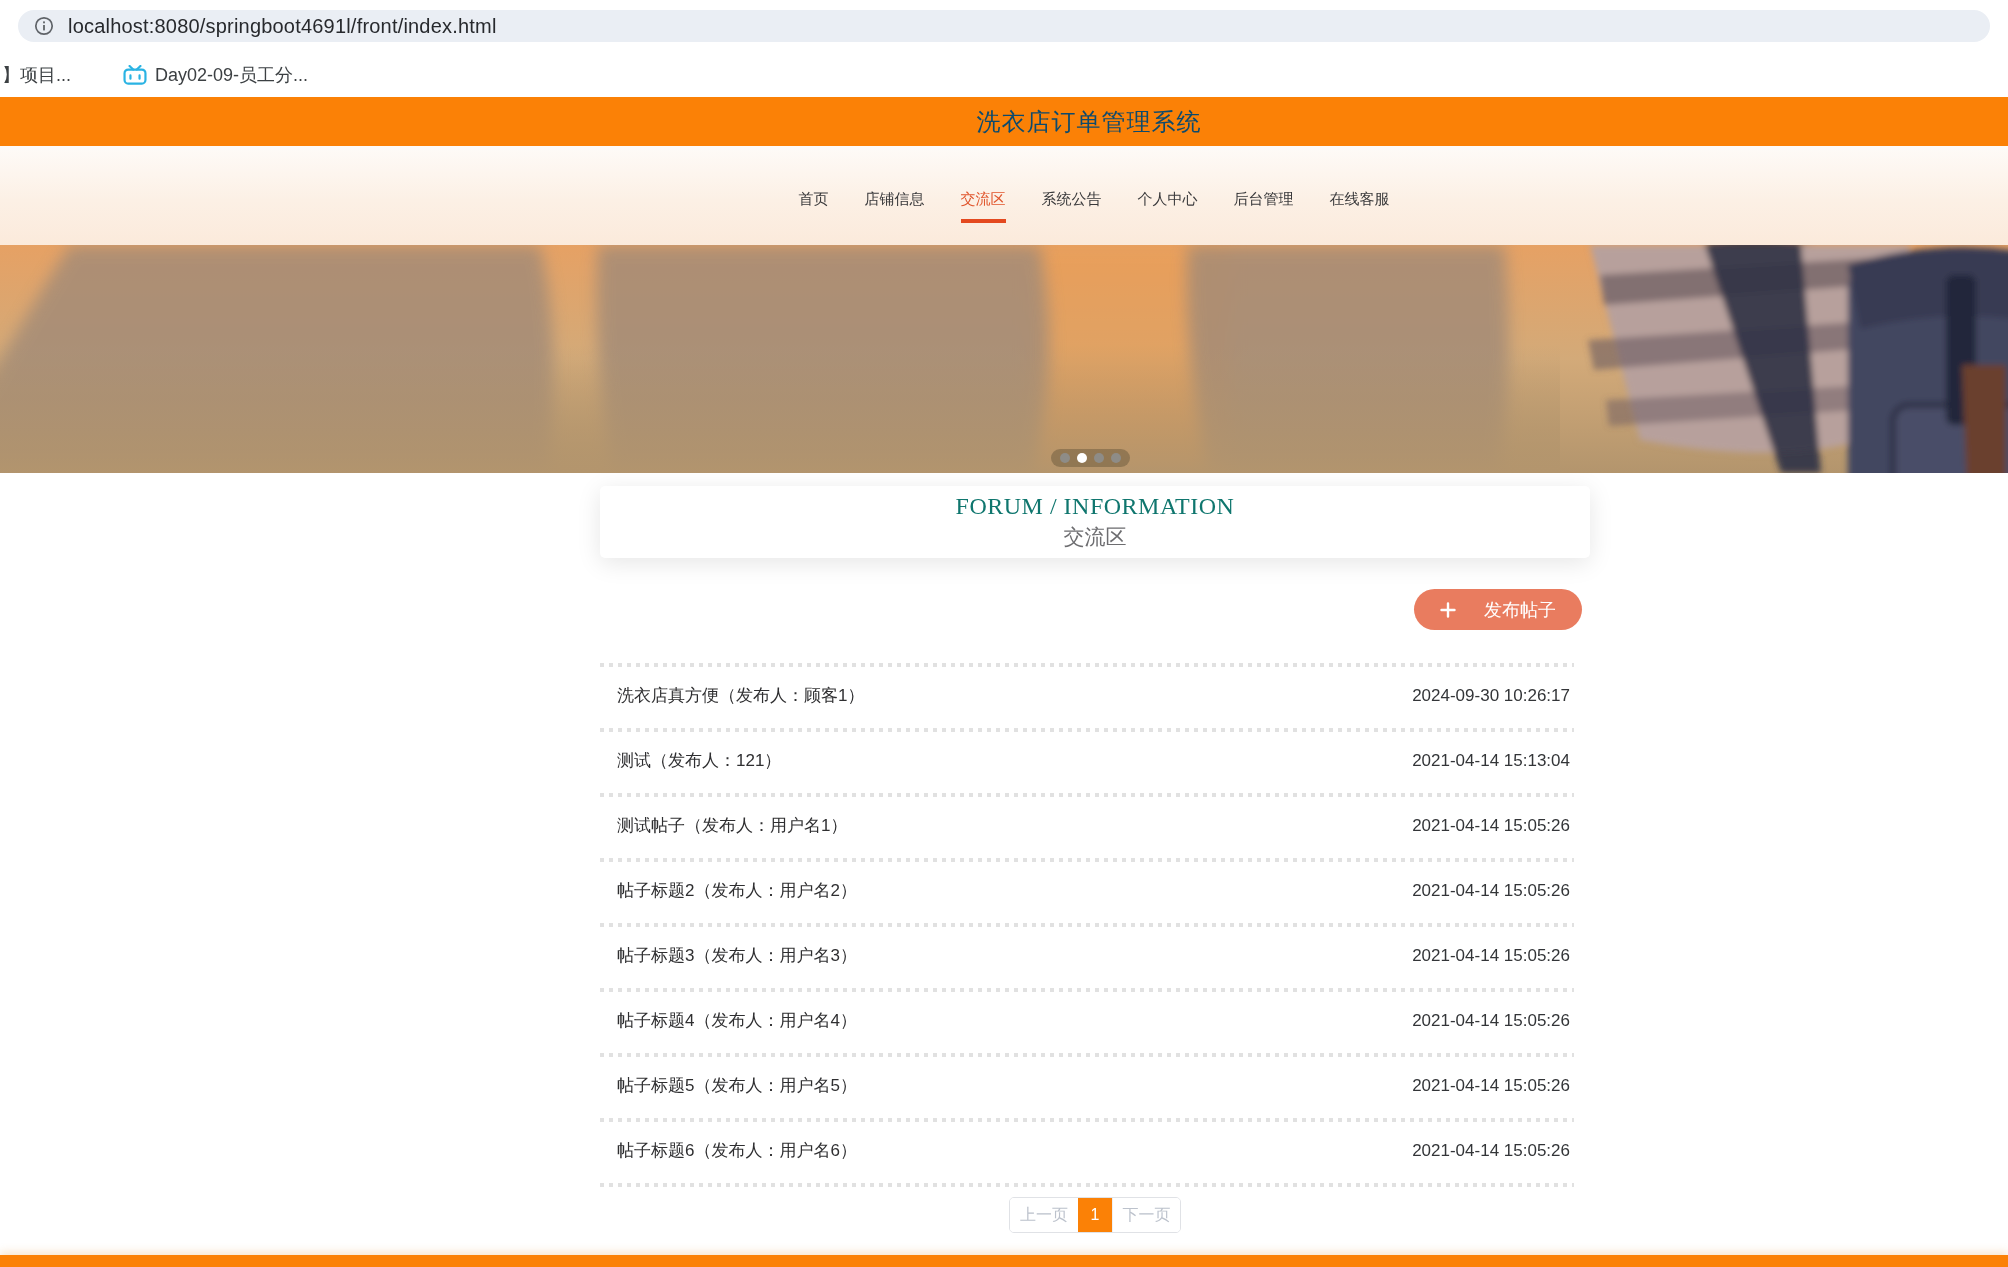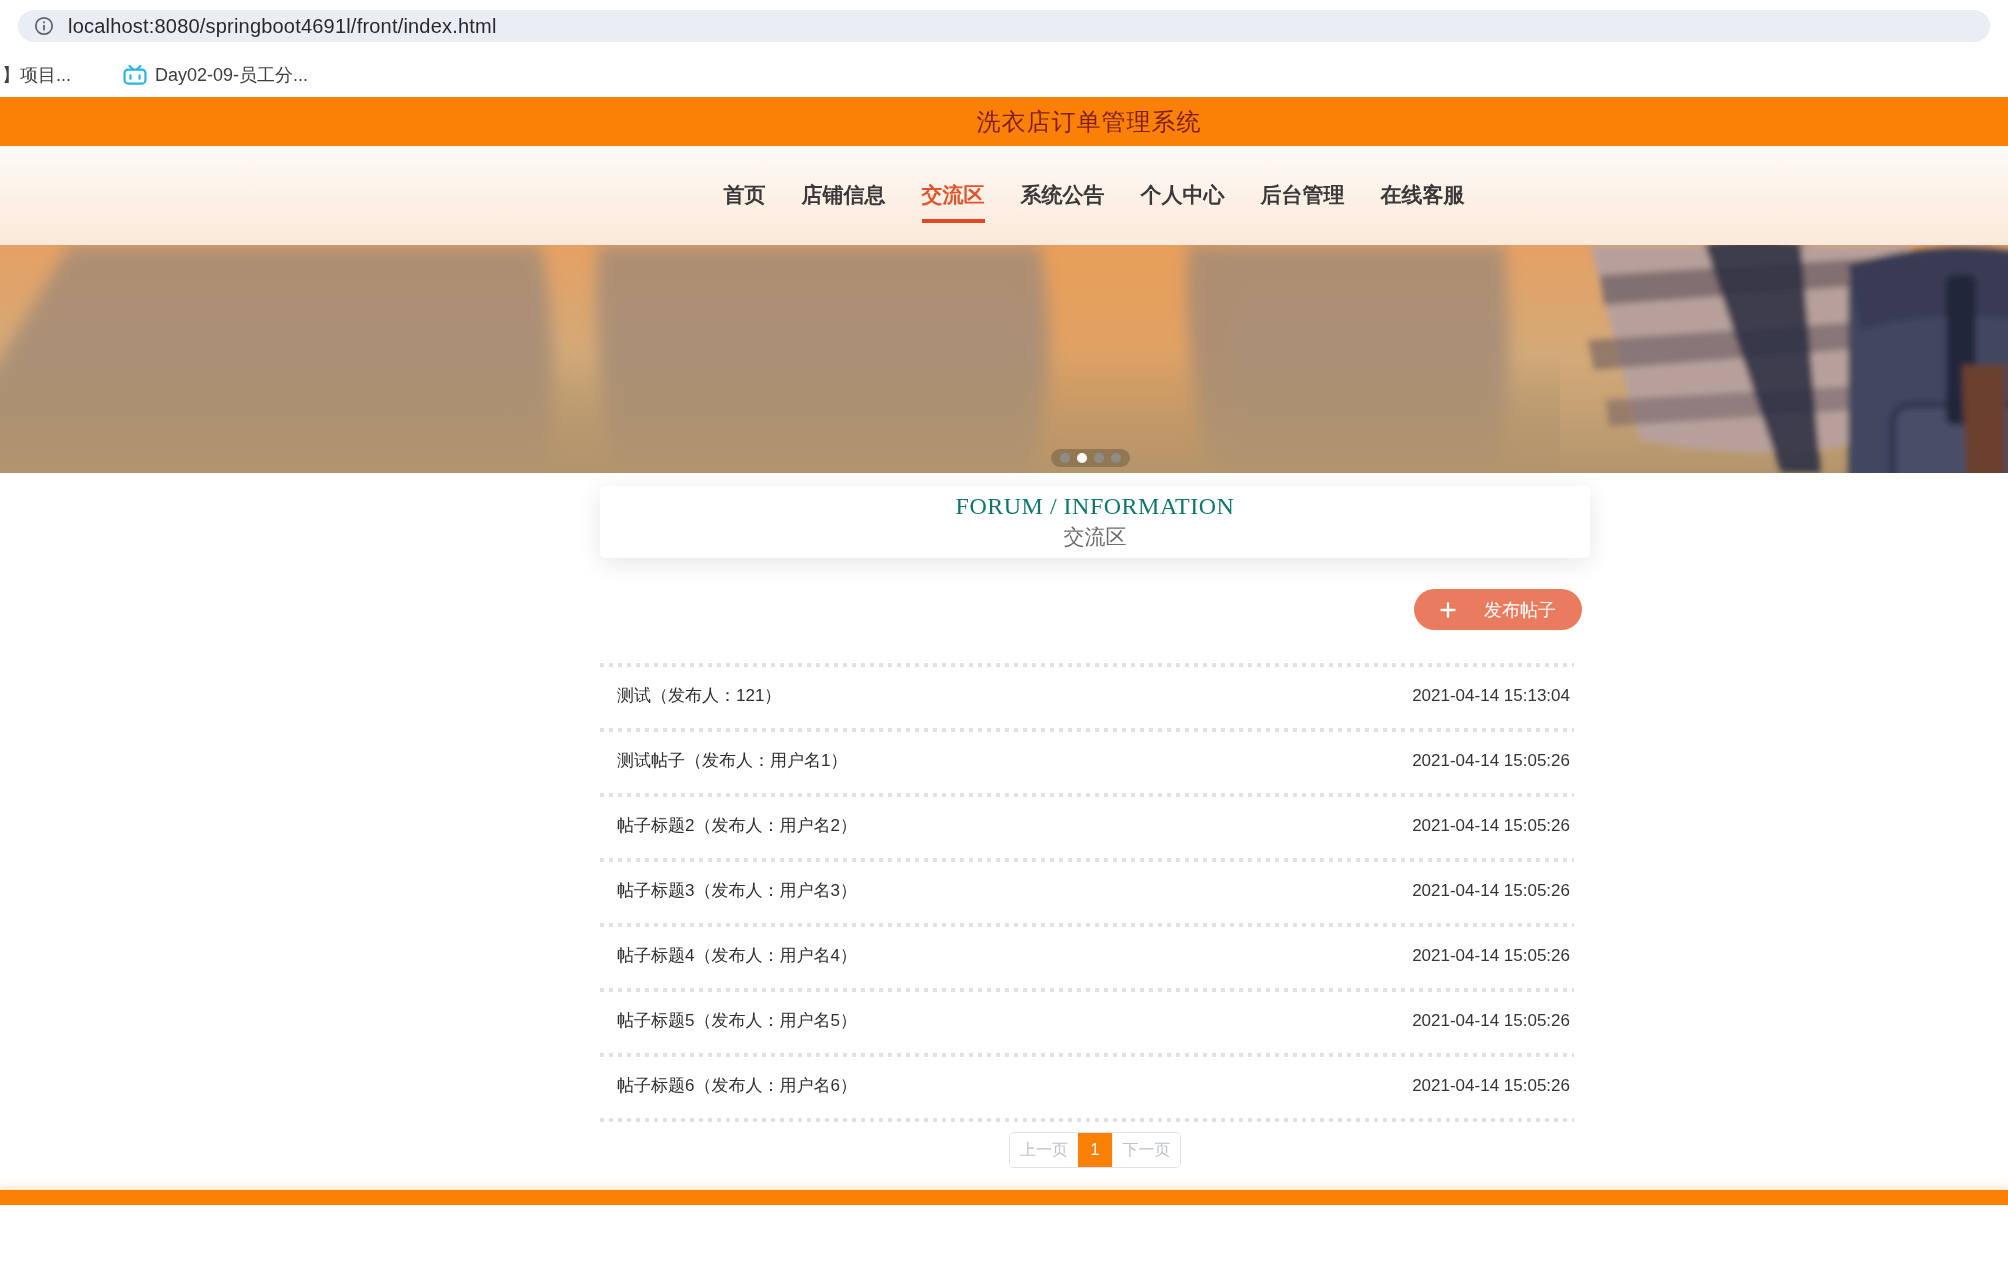--- a/index.html
+++ b/index.html
@@ -14,27 +14,27 @@
   .url-pill{flex:1; height:32px; max-width:1972px; background:#eaeef4; border-radius:20px;
             display:flex; align-items:center; padding:0 16px; gap:14px;}
   .info-icon{width:20px; height:20px; flex:0 0 auto;}
   .url-text{font-size:20px; color:#27292d; letter-spacing:.2px;}
   .bookmarks-row{height:45px; background:#fff; display:flex; align-items:center; gap:52px; padding:0 2px;}
   .bookmark{display:flex; align-items:center; gap:8px; font-size:18px; color:#3c4043; cursor:pointer;}
   .bili-icon{width:24px; height:20px;}
 
   
   .site-header{height:49px; background:var(--accent); display:flex; align-items:center; justify-content:center; padding-left:170px;}
-  .site-title{color:#7f1d1d; font-size:24px; font-weight:400; letter-spacing:1px;}
+  .site-title{color:#0c4a6e; font-size:24px; font-weight:400; letter-spacing:1px;}
 
   
   .nav-band{height:99px; background:linear-gradient(180deg,#fefbf8 0%, #fcf0e5 55%, #fbeadb 100%);
             display:flex; align-items:flex-end; justify-content:center; padding-left:180px;}
   .nav-list{display:flex; gap:36px; padding-bottom:22px;}
-  .nav-item{font-size:21px; color:#39393b; text-decoration:none; padding-bottom:10px; cursor:pointer; white-space:nowrap;font-weight:bold;}
+  .nav-item{font-size:15px; color:#39393b; text-decoration:none; padding-bottom:10px; cursor:pointer; white-space:nowrap;}
   .nav-item.active{color:var(--nav-active); border-bottom:4px solid var(--nav-underline);}
 
   
   .banner{position:relative; height:228px; overflow:hidden;}
   .banner svg{display:block; width:2008px; height:228px;}
   .dots-pill{position:absolute; left:1051px; bottom:6px; display:flex; align-items:center; gap:7px;
              padding:4px 9px; border-radius:10px; background:rgba(97,82,56,.45);}
   .dot{width:10px; height:10px; border-radius:50%; background:#8e8c87; cursor:pointer;}
   .dot.dot-active{background:#ffffff;}
 
@@ -191,20 +191,24 @@
     <button class="post-btn">
       <svg class="plus-icon" viewBox="0 0 16 16">
         <path d="M8 1.5 V14.5 M1.5 8 H14.5" stroke="#fff" stroke-width="2.4" stroke-linecap="round"></path>
       </svg>
       <span>发布帖子</span>
     </button>
   </div>
 
   <div class="post-list">
 
+      <div class="post-row">
+        <span class="post-title">洗衣店真方便（发布人：顾客1）</span>
+        <span class="post-time">2024-09-30 10:26:17</span>
+      </div>
 
       <div class="post-row">
         <span class="post-title">测试（发布人：121）</span>
         <span class="post-time">2021-04-14 15:13:04</span>
       </div>
 
       <div class="post-row">
         <span class="post-title">测试帖子（发布人：用户名1）</span>
         <span class="post-time">2021-04-14 15:05:26</span>
       </div>

